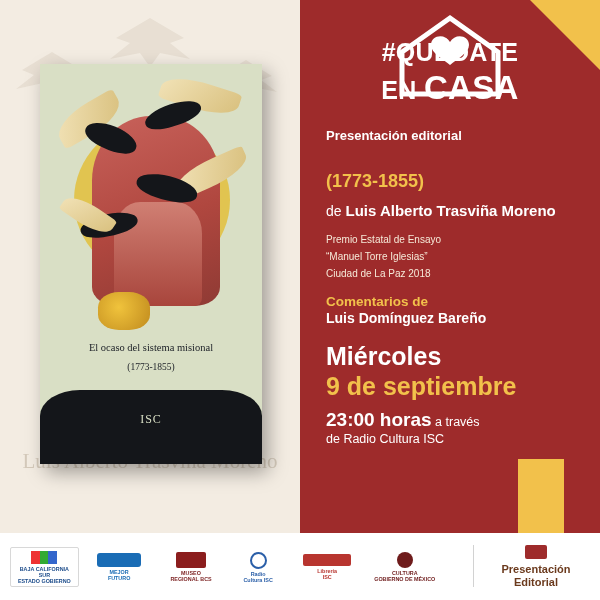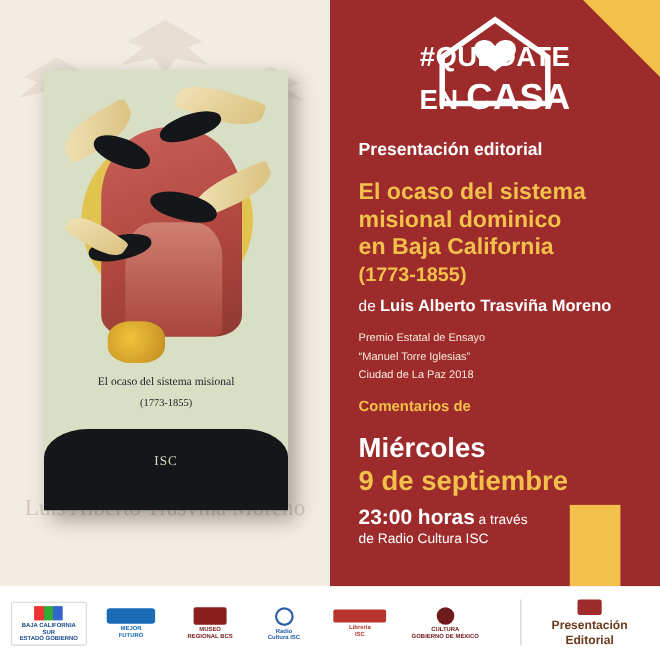--- a/index.html
+++ b/index.html
@@ -113,21 +113,21 @@
     font-weight:bold; font-size:25px; letter-spacing:.3px;
     margin-top:24px;
   }
   .hash .line2 {
     position:relative; z-index:2;
     font-weight:bold; font-size:25px; letter-spacing:.3px; margin-top:2px;
   }
   .hash .line2 .casa { font-size:33px; }
 
   .content { position:absolute; left:26px; top:128px; width:264px; }
-  .kicker { font-size:16px; font-weight:bold; color:#ffffff; margin-bottom:16px; }
+  .kicker { font-size:13px; font-weight:bold; color:#ffffff; margin-bottom:28px; }
   .title { color:#f2c14b; font-weight:bold; font-size:21px; line-height:25px; }
   .years { color:#f2c14b; font-weight:bold; font-size:18px; margin-top:2px; }
   .author { font-size:14px; margin-top:10px; }
   .author b { font-size:15px; }
   .prize { font-size:10px; line-height:17px; margin-top:12px; color:#f6e9d8; }
   .com-label { color:#f2c14b; font-weight:bold; font-size:13.5px; margin-top:12px; }
   .com-name { font-weight:bold; font-size:14px; margin-top:1px; }
   .day { font-weight:bold; font-size:25px; margin-top:16px; }
   .date { color:#f2c14b; font-weight:bold; font-size:25px; margin-top:1px; }
   .hour { font-size:19px; font-weight:bold; margin-top:8px; }
@@ -251,38 +251,34 @@
       <div class="line1">#QUÉDATE</div>
       <div class="line2">
         <span>EN</span>
         <span class="casa">CASA</span>
       </div>
     </div>
 
     <div class="content">
       <div class="kicker">Presentación editorial</div>
 
-      <div class="title">
-        <div>El ocaso del sistema</div>
-        <div>misional dominico</div>
-        <div>en Baja California</div>
-      </div>
       <div class="years">(1773-1855)</div>
 
       <div class="author">
         <span>de </span><b>Luis Alberto Trasviña Moreno</b>
       </div>
 
       <div class="prize">
         <div>Premio Estatal de Ensayo</div>
         <div>“Manuel Torre Iglesias”</div>
         <div>Ciudad de La Paz 2018</div>
       </div>
 
       <div class="com-label">Comentarios de</div>
+      <div class="com-name">Luis Domínguez Bareño</div>
 
       <div class="day">Miércoles</div>
       <div class="date">9 de septiembre</div>
 
       <div class="hour">
         <span>23:00 horas</span><span class="small"> a través</span>
       </div>
       <div class="via">de Radio Cultura ISC</div>
     </div>
 

